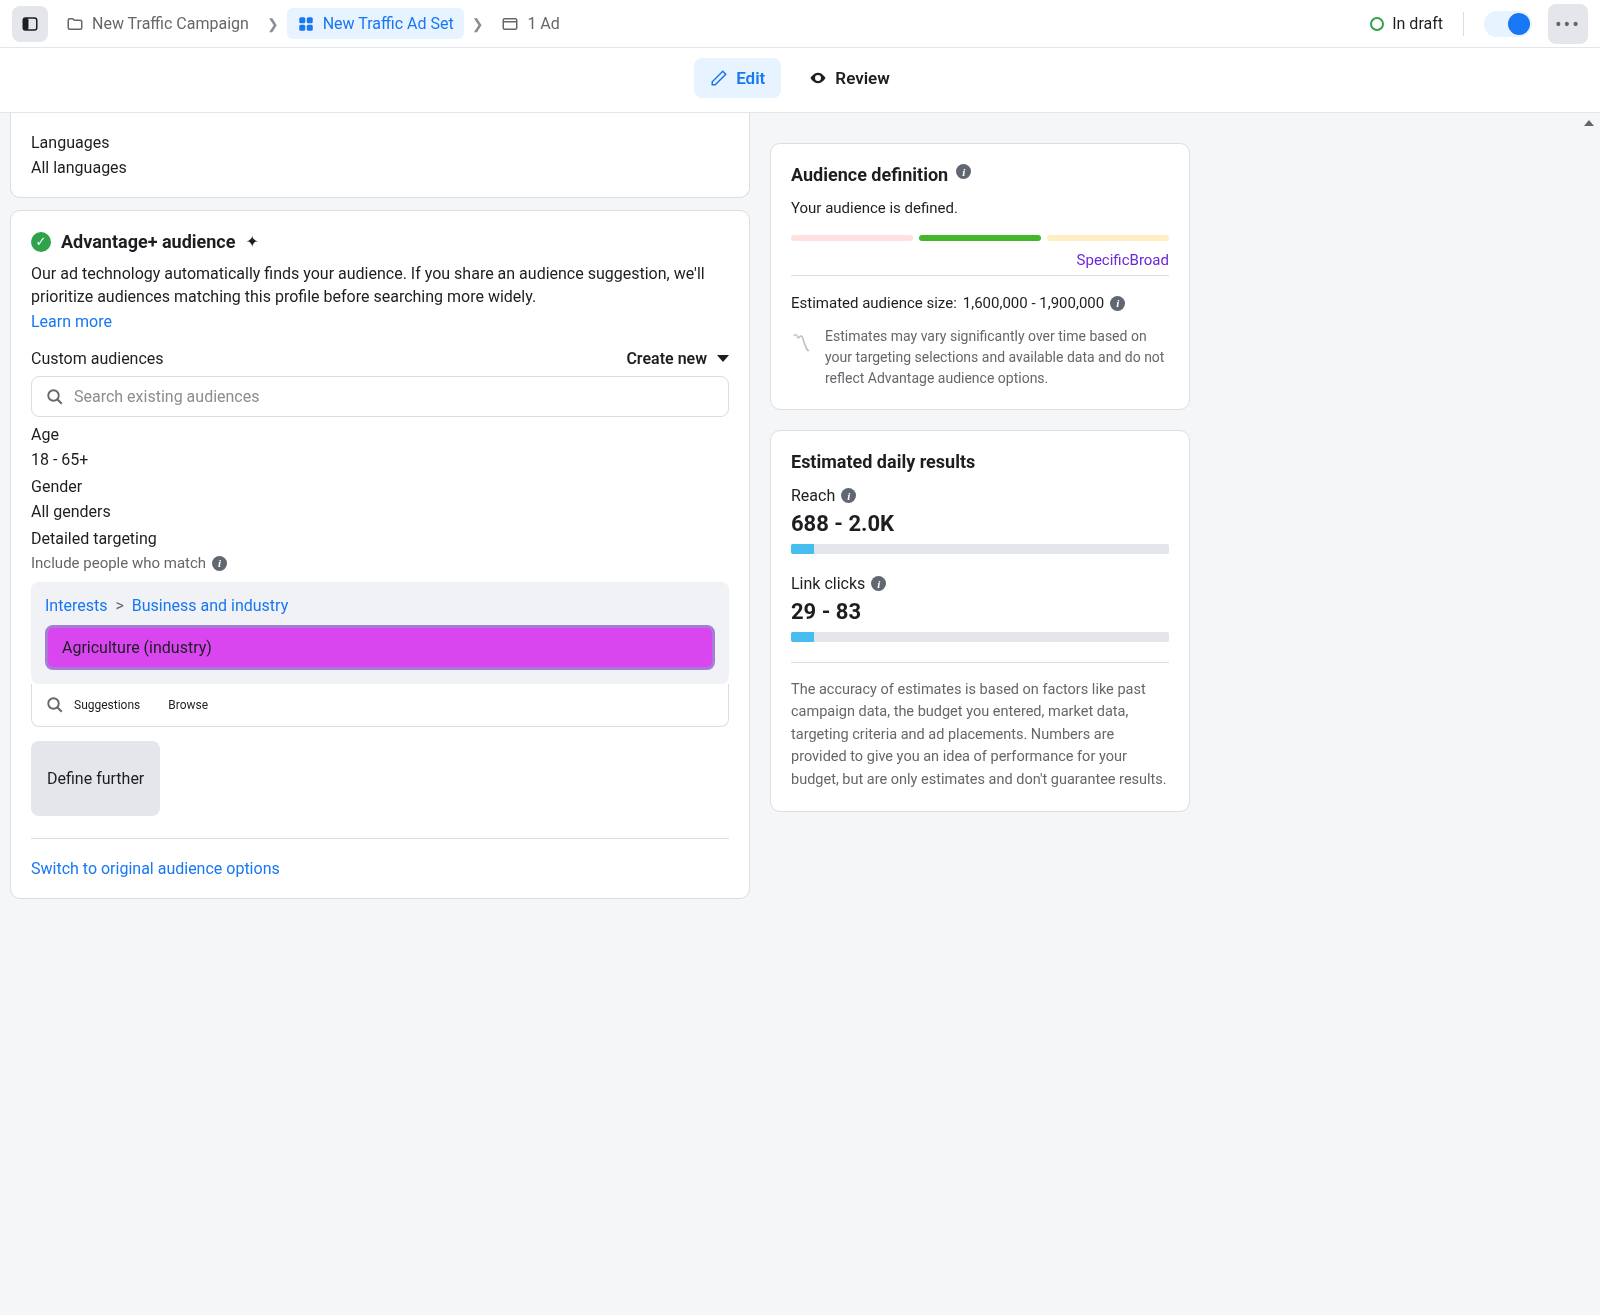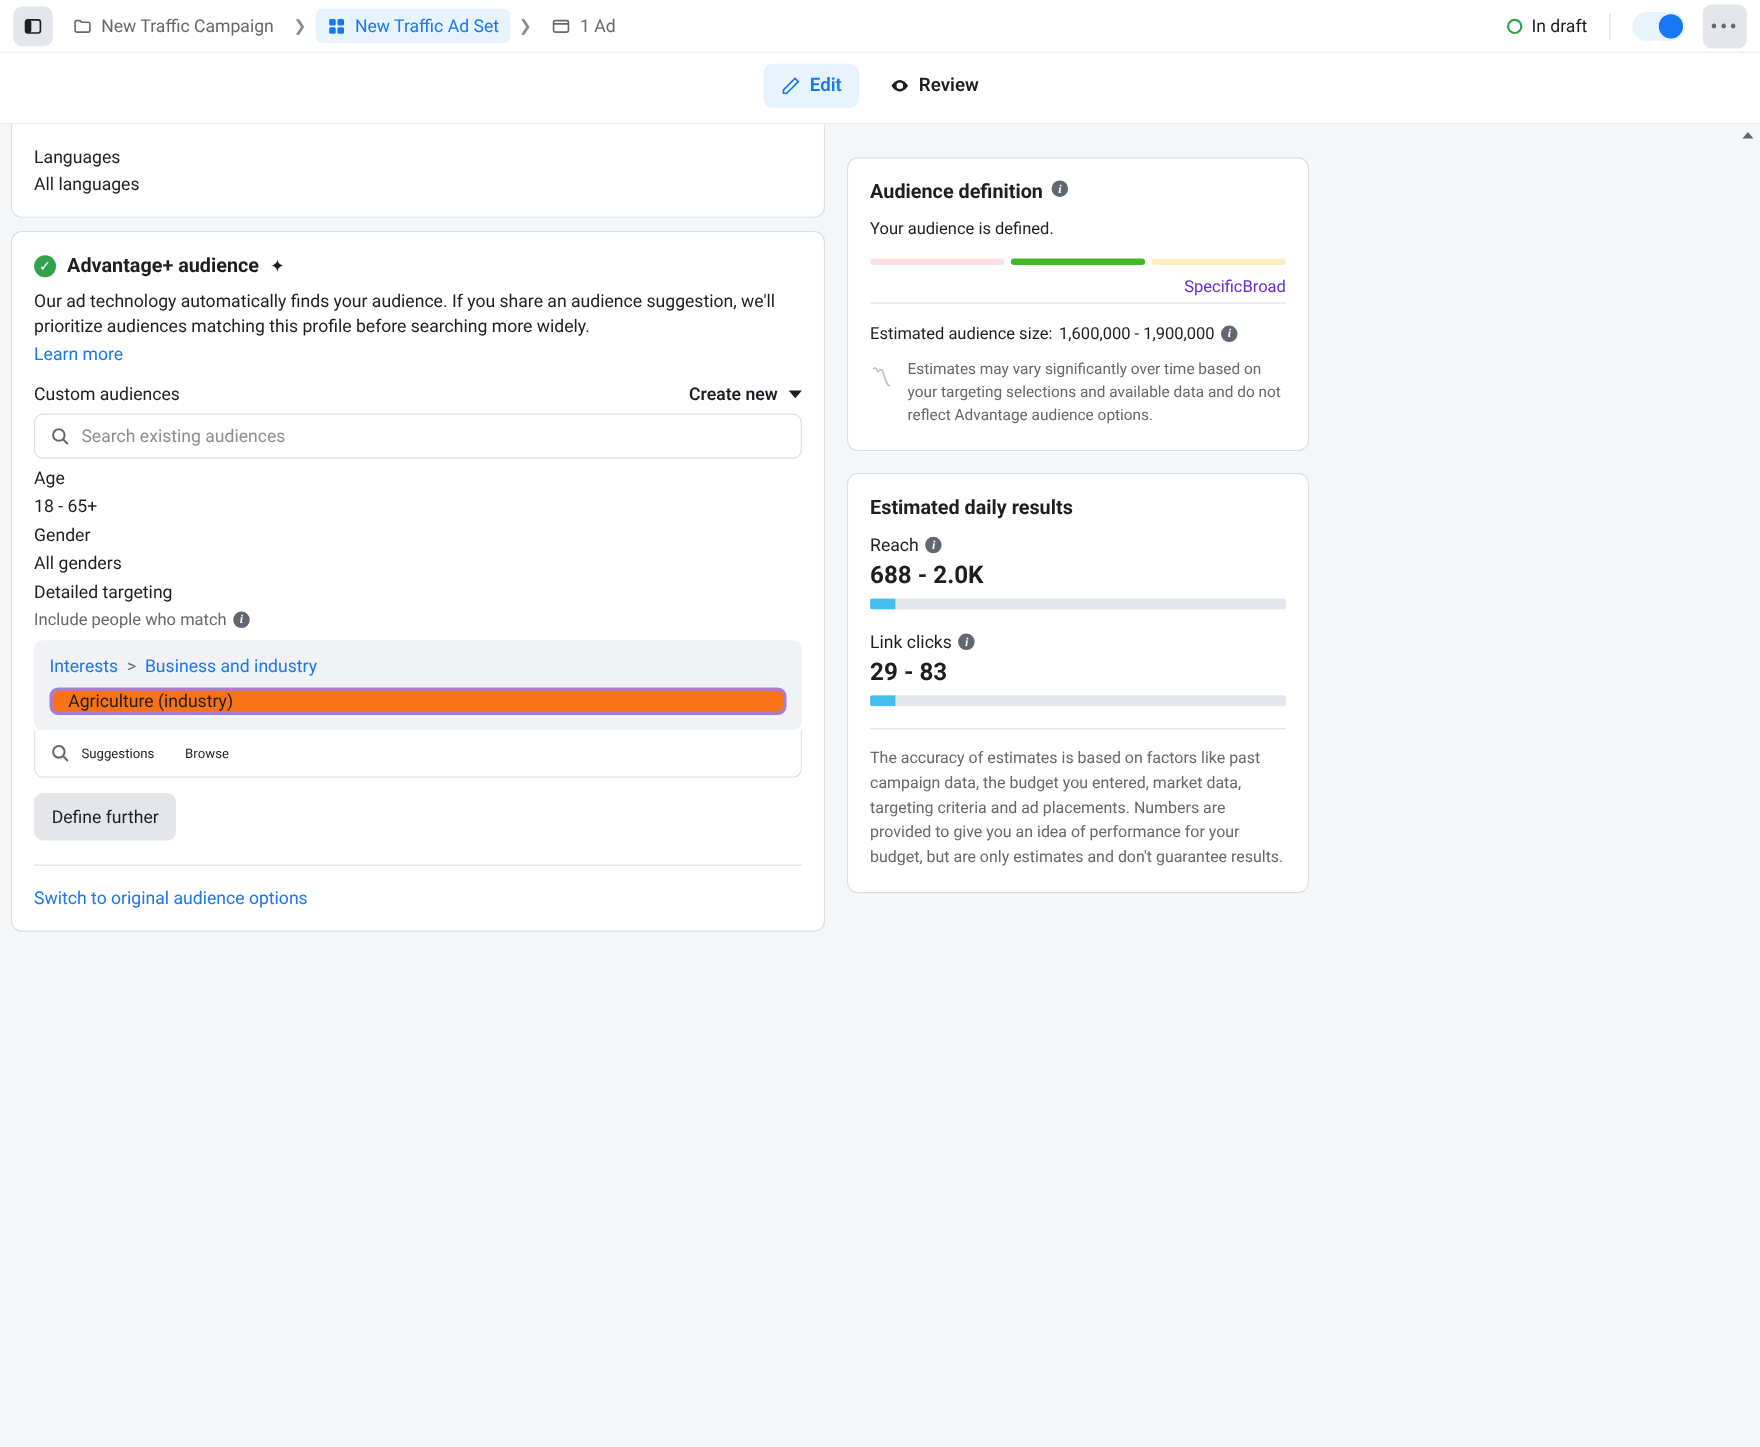--- a/index.html
+++ b/index.html
@@ -42,26 +42,26 @@
 .search-box input{border:none;outline:none;font-size:16px;flex:1;color:#1c1e21}
 .search-box input::placeholder{color:#8a8d91}
 .search-ic{width:18px;height:18px;color:#65676b}
 .block{margin-top:8px}
 .minor{font-size:15px;color:#65676b;margin-top:4px;display:flex;align-items:center;gap:6px}
 .info-ic{width:15px;height:15px;background:#606770;border-radius:50%;display:inline-flex;align-items:center;justify-content:center;color:#fff;font-size:11px;font-weight:700;font-style:italic;font-family:serif}
 .targeting-box{background:#f0f2f5;border-radius:8px;padding:14px;margin-top:10px}
 .bc-links{font-size:16px;margin-bottom:10px}
 .bc-links a{color:#1877f2;text-decoration:none}
 .bc-links .sep{color:#65676b;margin:0 4px}
-.pill{background:#f97316;border:3px solid #a77cd9;border-radius:8px;padding:0 14px;font-size:16px}
+.pill{background:#d946ef;border:3px solid #a77cd9;border-radius:8px;padding:10px 14px;font-size:16px}
 .add-row{display:flex;align-items:center;gap:10px;border:1px solid #dadde1;border-top:none;border-radius:0 0 8px 8px;padding:12px 14px;margin-top:0;background:#fff}
 .add-row input{border:none;outline:none;font-size:16px;flex:1}
 .add-row input::placeholder{color:#8a8d91}
 .add-row .actions{display:flex;gap:28px;font-size:12px;font-weight:400}
-.btn-secondary{background:#e4e6eb;border:none;border-radius:8px;padding:12px 16px;font-size:16px;color:#1c1e21;margin-top:14px;font-weight:400}
+.btn-secondary{background:#e4e6eb;border:none;border-radius:8px;padding:28px 16px;font-size:16px;color:#1c1e21;margin-top:14px;font-weight:400}
 .hr{border:none;border-top:1px solid #dadde1;margin:22px 0 0}
 .switch-link{display:block;margin-top:20px;color:#1877f2;font-size:16px;text-decoration:none}
 .r-title{font-size:18px;font-weight:700;display:flex;align-items:flex-start;gap:8px;margin-bottom:14px}
 .r-sub{font-size:15px;color:#1c1e21;margin-bottom:18px}
 .meter{display:flex;gap:6px;height:6px;margin-bottom:10px}
 .seg{flex:1;border-radius:3px}
 .seg.s1{background:#ffe0e0}
 .seg.s2{background:#42b72a}
 .seg.s3{background:#ffeec2}
 .meter-labels{display:flex;justify-content:flex-end;font-size:15px;color:#6d28d9;margin-bottom:6px}

